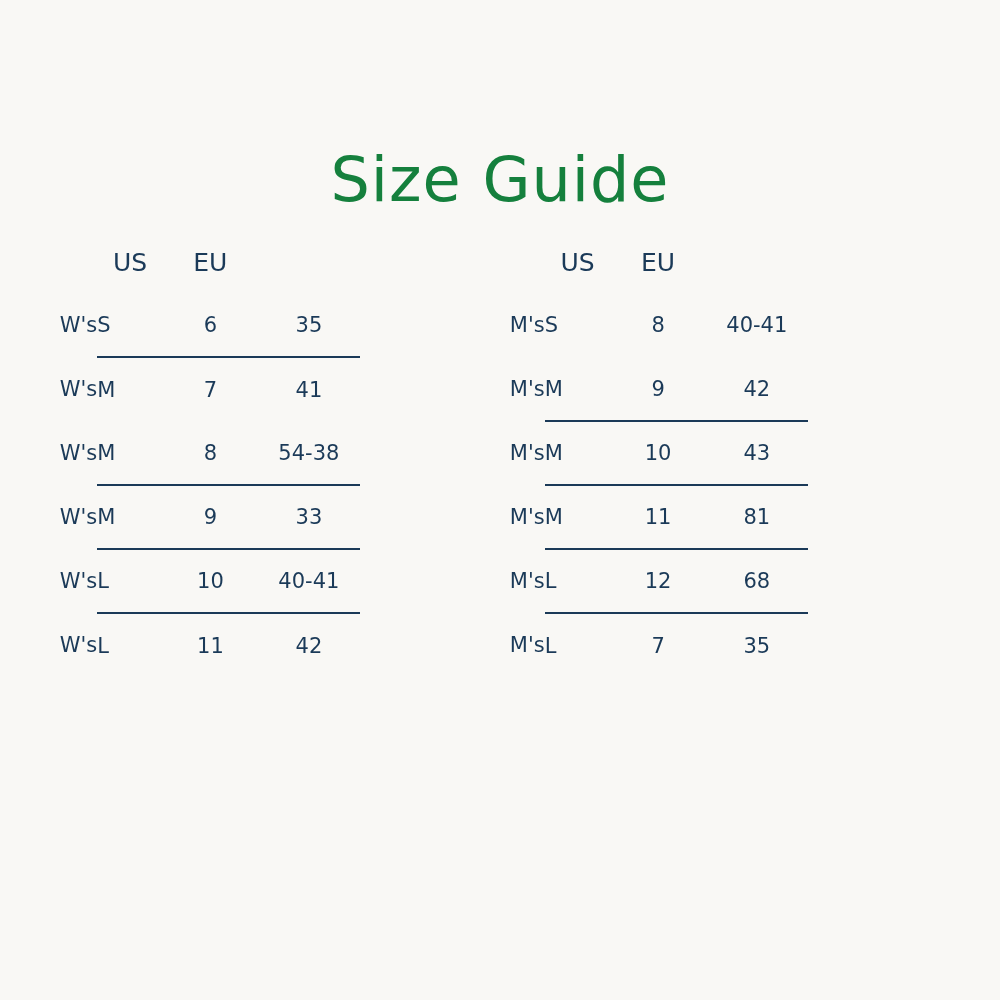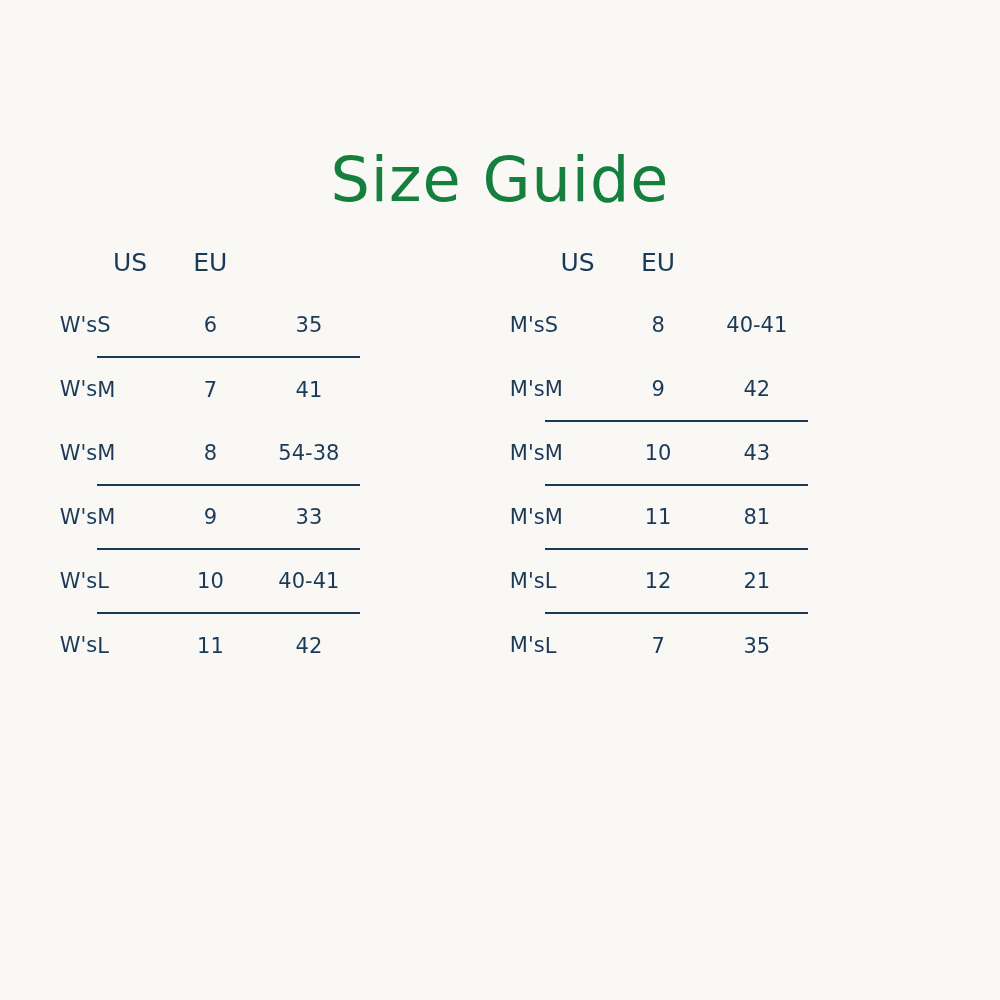--- a/index.html
+++ b/index.html
@@ -178,21 +178,21 @@
         <tr class="ruled">
           <td class="col-label">M's</td>
           <td class="col-sizecode">M</td>
           <td class="col-us">11</td>
           <td class="col-eu">81</td>
         </tr>
         <tr class="ruled">
           <td class="col-label">M's</td>
           <td class="col-sizecode">L</td>
           <td class="col-us">12</td>
-          <td class="col-eu">21</td>
+          <td class="col-eu">68</td>
         </tr>
         <tr>
           <td class="col-label">M's</td>
           <td class="col-sizecode">L</td>
           <td class="col-us">7</td>
           <td class="col-eu">35</td>
         </tr>
       </tbody>
     </table>
 

